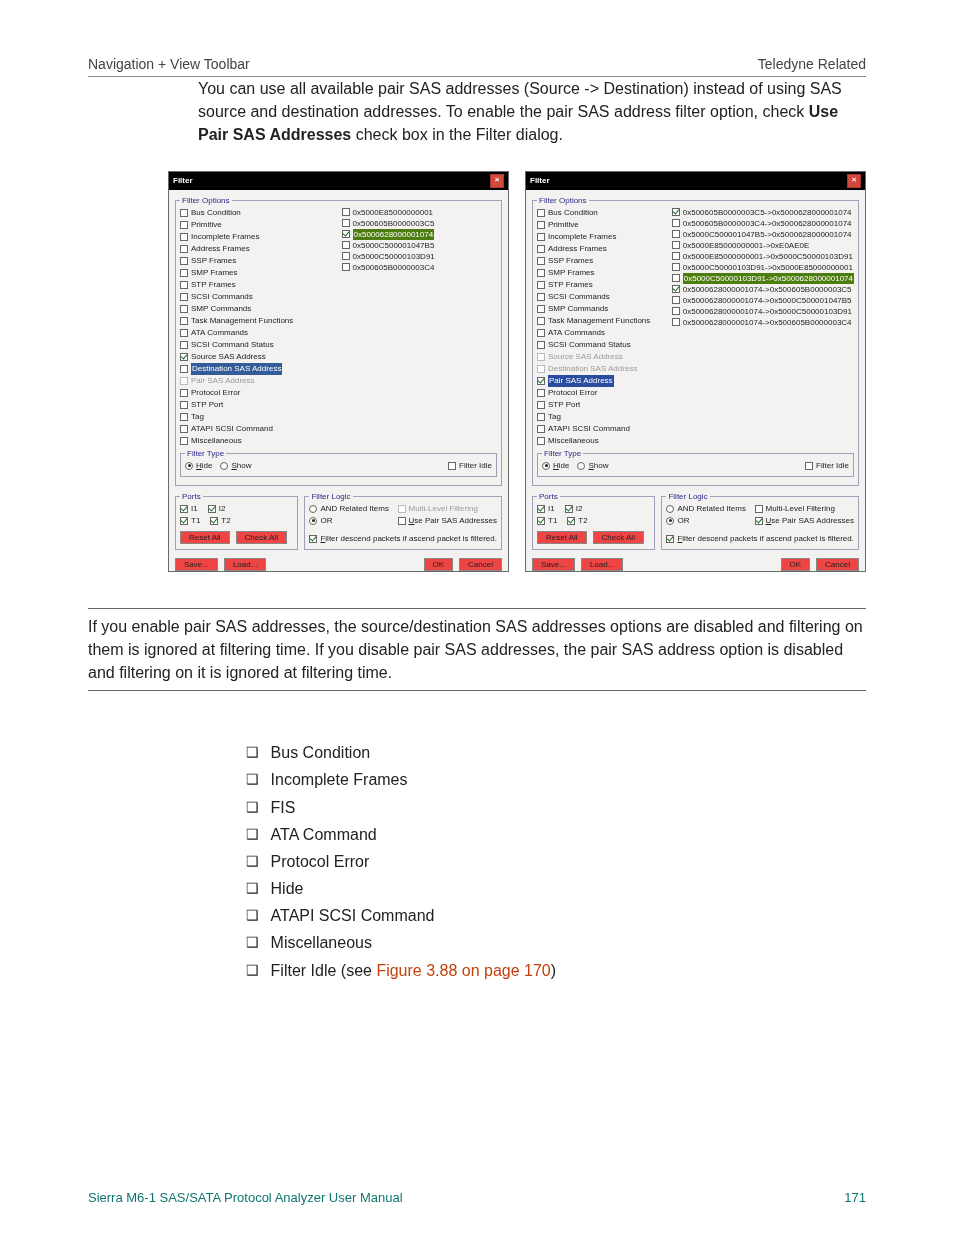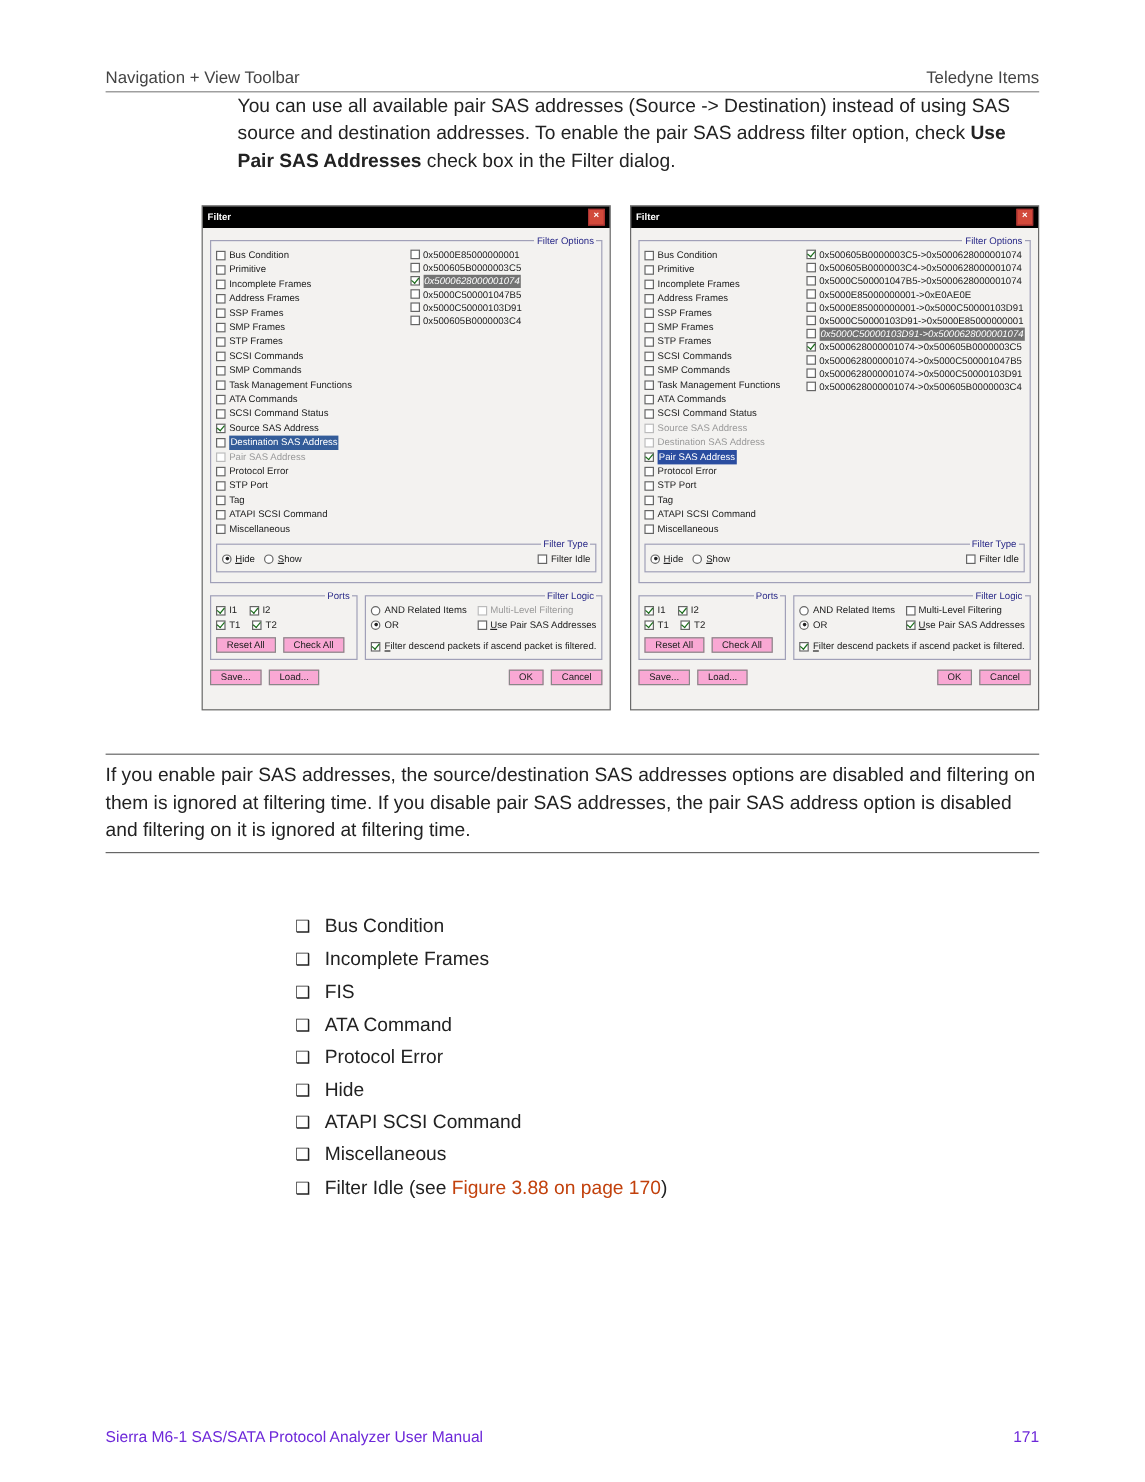--- a/index.html
+++ b/index.html
@@ -55,21 +55,21 @@
   }
   .dlg-close {
     width: 12px; height: 12px;
     background: #d24a3b;
     border: 1px solid #a33;
     color: #fff;
     font-size: 8px;
     line-height: 10px;
     text-align: center;
   }
-  .dlg-body { padding: 4px 6px 20px 6px; text-align: right; }
+  .dlg-body { padding: 4px 6px 0 6px; }
   fieldset {
     border: 1px solid #a0a0b8;
     margin: 2px 0 4px 0;
     padding: 2px 4px 4px 4px;
   }
   legend { padding: 0 2px; color: #2a2a88; font-size: 8px; }
   .cols { display: flex; gap: 6px; }
   .col { flex: 1; }
   .chk-row, .rad-row {
     display: flex; align-items: center; gap: 3px;
@@ -96,28 +96,28 @@
   }
   .rad.on::after {
     content: "";
     position: absolute;
     left: 1.5px; top: 1.5px;
     width: 3px; height: 3px;
     background: #222; border-radius: 50%;
   }
   .hl-dest { background: #335c99; color: #fff; padding: 0 1px; display: inline-block; }
   .hl-pair { background: #2a4da0; color: #fff; padding: 0 1px; display: inline-block; }
-  .hl-addr { background: #737373; color: #fff; padding: 0 1px; display: inline-block; font-style: italic; }
+  .hl-addr { background: #4d7c0f; color: #fff; padding: 0 1px; display: inline-block; }
   .underline { text-decoration: underline; }
   .grey { color: #9a9a9a; }
   .grey .chk { border-color: #bbb; }
   .btnrow { display: flex; gap: 6px; margin-top: 4px; }
   .btn {
     border: 1px solid #888;
-    background: #f9a8d4;
+    background: #ef4444;
     padding: 1px 8px;
     font-size: 8px;
   }
   .row3 { display: flex; gap: 6px; }
   .row3 > * { flex: 1; }
   .footer-btns { display: flex; justify-content: space-between; margin-top: 4px; }
   .note-box {
     border-top: 1px solid #666;
     border-bottom: 1px solid #666;
     padding: 6px 0;
@@ -133,32 +133,32 @@
   }
   .list2 .li { display: flex; gap: 12px; }
   .sq { font-size: 14px; line-height: 26px; }
   .link { color: #c2410c; }
   .footer {
     position: absolute;
     left: 88px; right: 88px; bottom: 30px;
     display: flex;
     justify-content: space-between;
     font-size: 13px;
-    color: #6d28d9;
+    color: #0f766e;
   }
   .addr-list .chk-row { line-height: 11px; }
 </style>
 </head>
 <body>
 
 <div class="page">
 
   <div class="header">
     <span>Navigation + View Toolbar</span>
-    <span>Teledyne Items</span>
+    <span>Teledyne Related</span>
   </div>
 
   <div class="body-text">
     <span>You can use all available pair SAS addresses (Source -&gt; Destination) instead of using SAS source and destination addresses. To enable the pair SAS address filter option, check </span><span class="b">Use Pair SAS Addresses</span><span> check box in the Filter dialog.</span>
   </div>
 
   <div class="screens">
     <div class="dlg" id="dlgL">
         <div class="dlg-title">
           <span>Filter</span>

